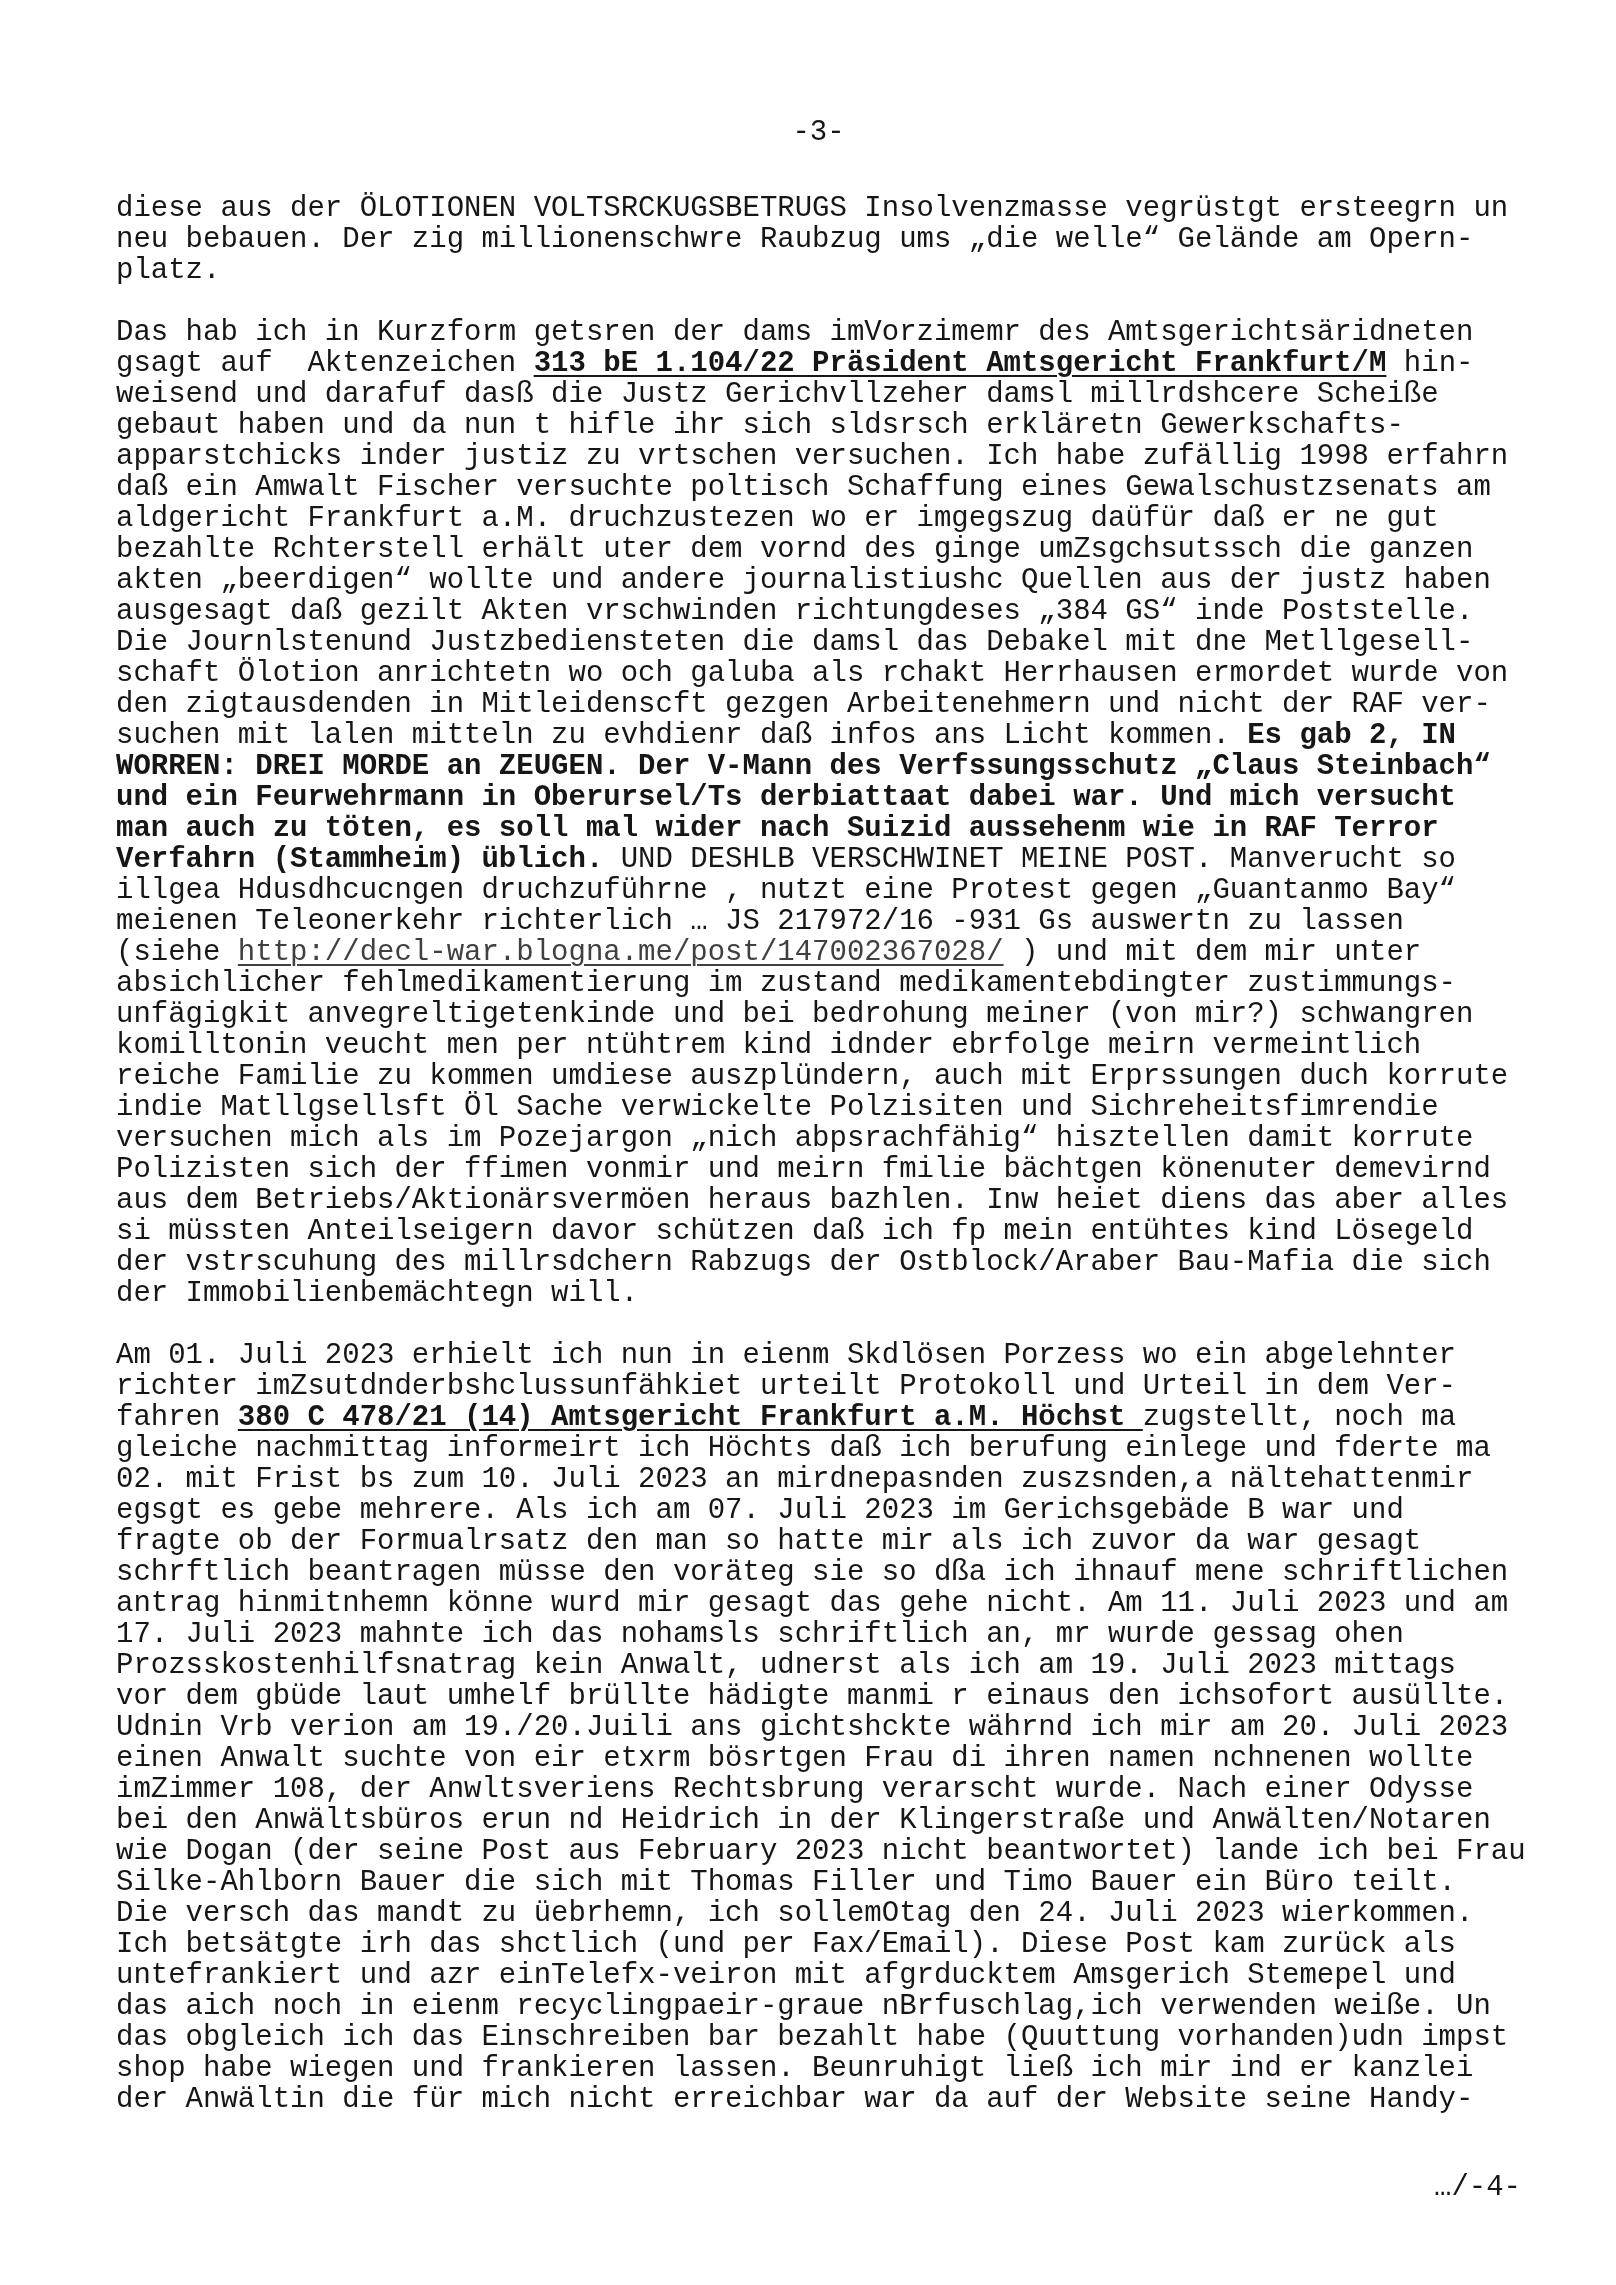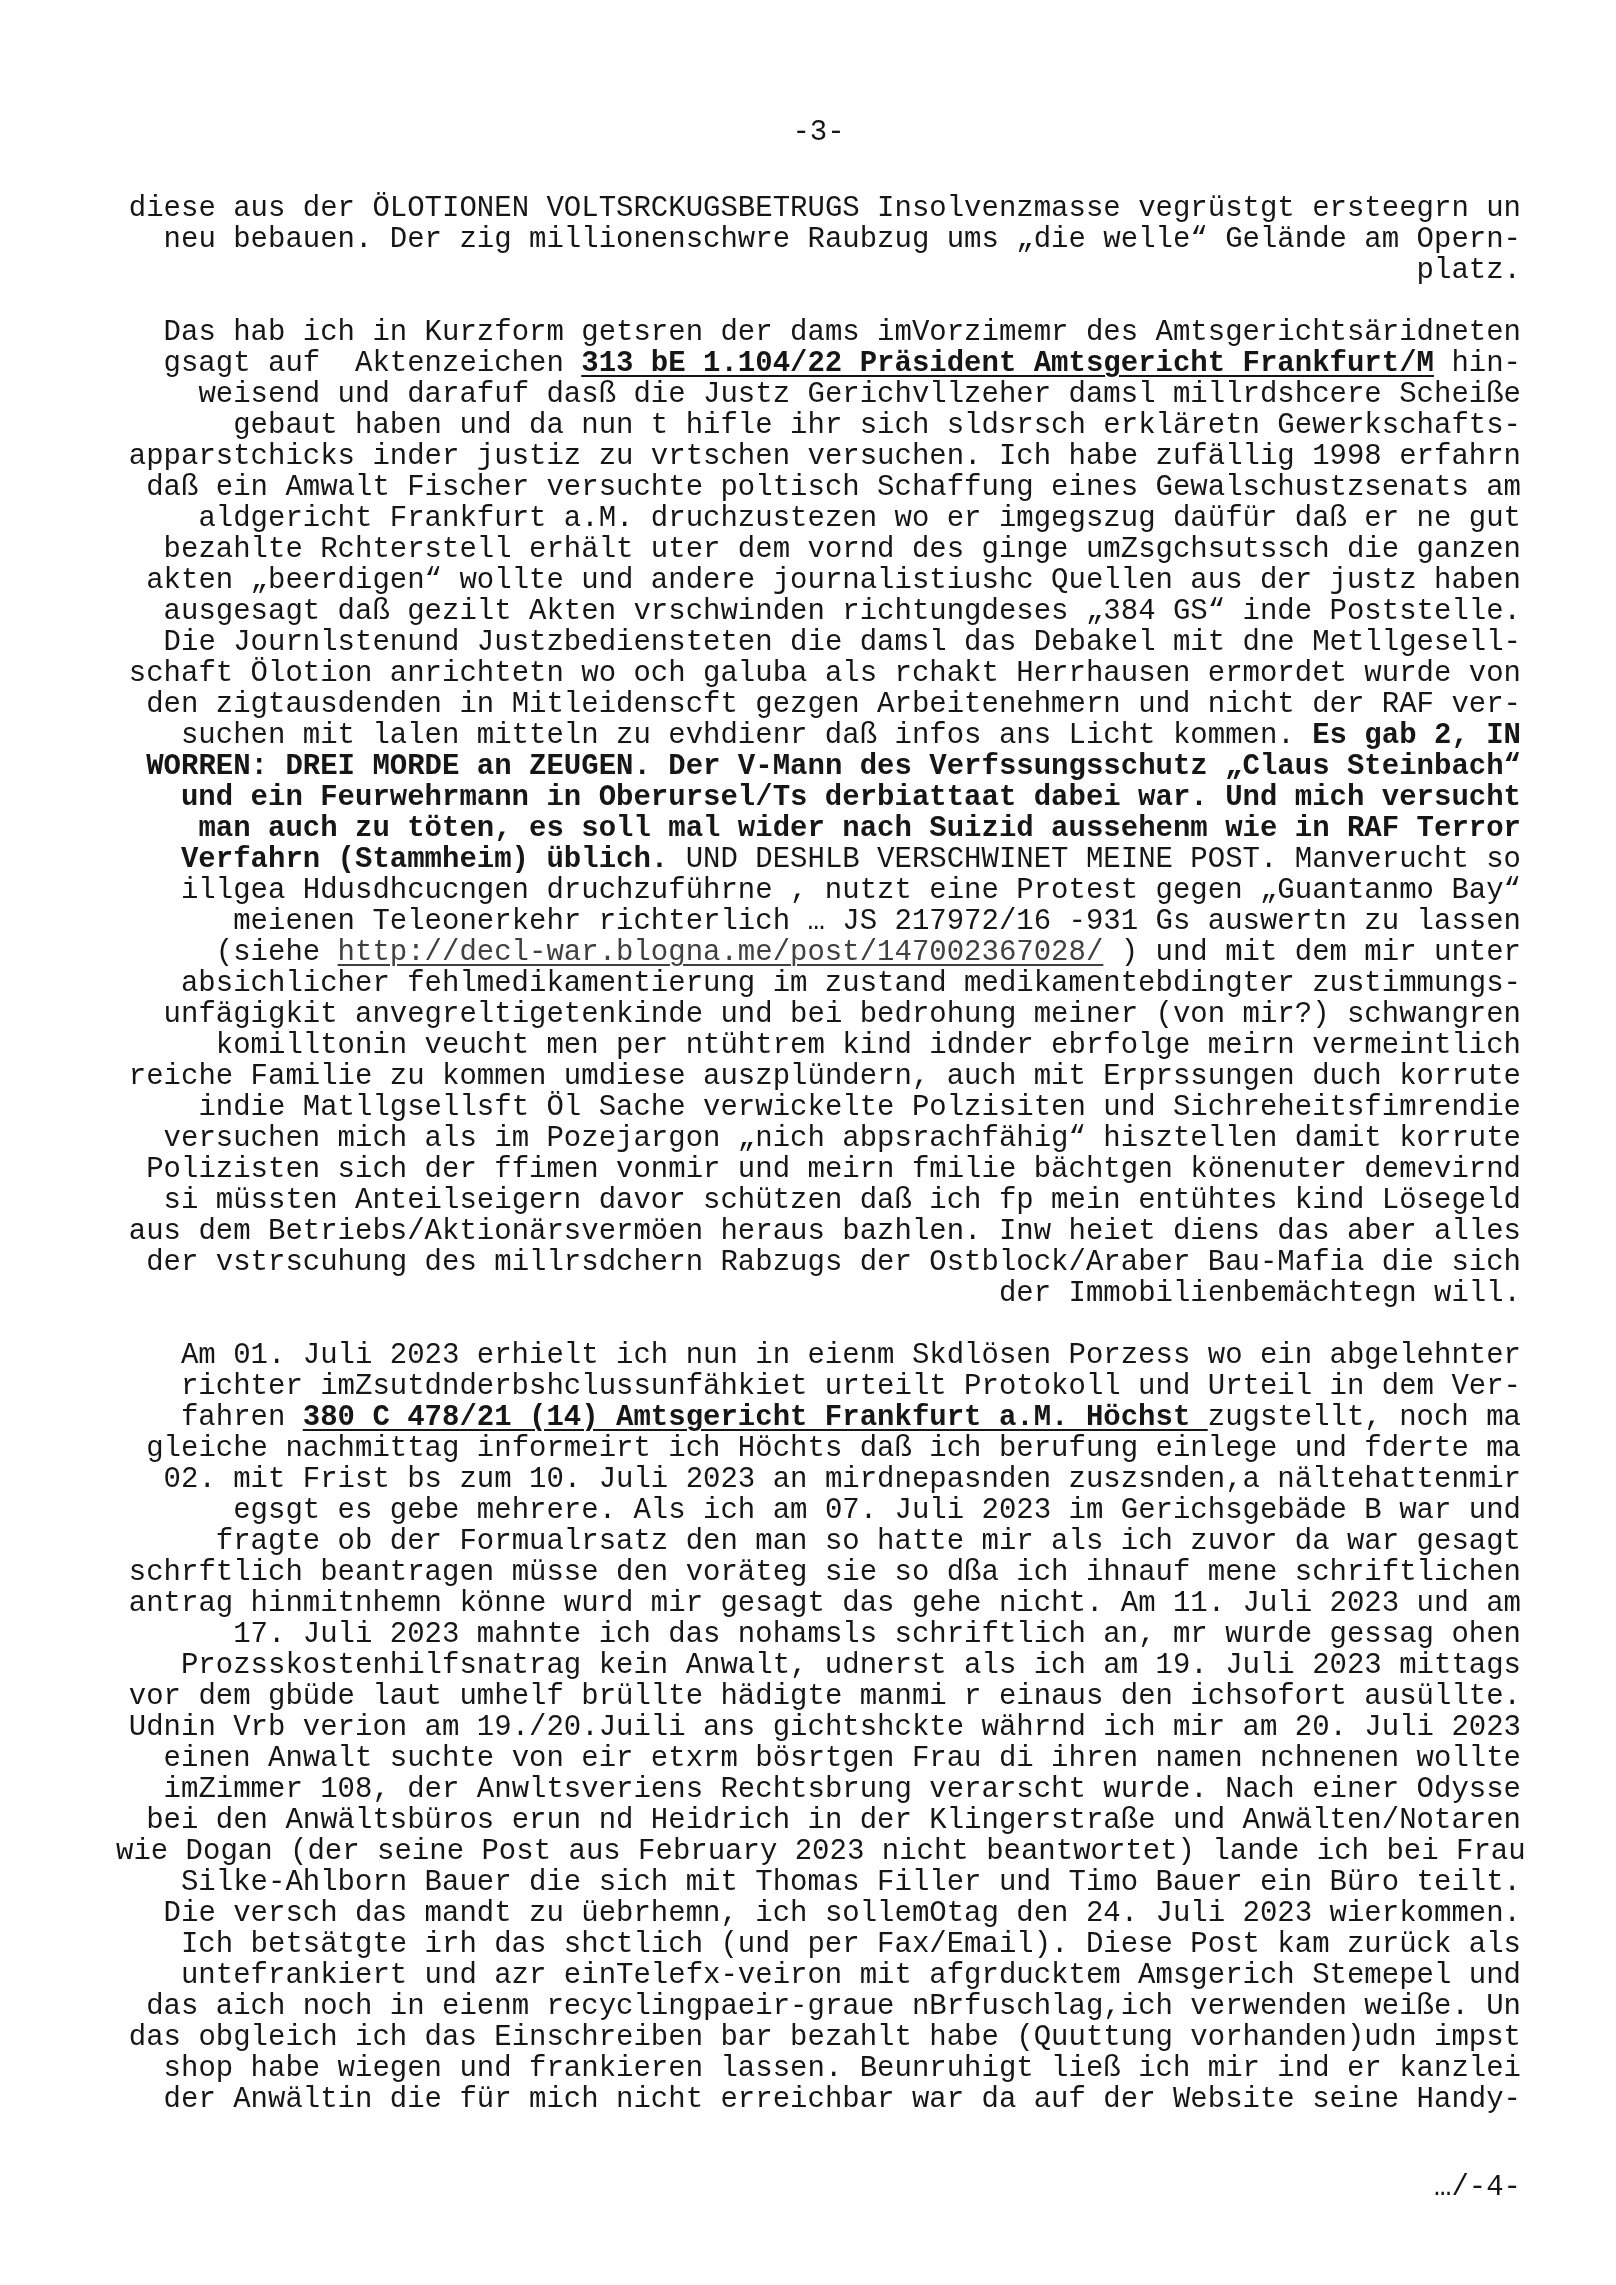--- a/index.html
+++ b/index.html
@@ -20,21 +20,21 @@
     margin-left: 116px;
     width: 1405px;
   }
   .page-number {
     text-align: center;
     white-space: pre;
   }
   .doc-body { margin-top: 45px; }
   .paragraph { margin-bottom: 31px; }
   .paragraph:last-child { margin-bottom: 12px; }
-  .line { white-space: pre; text-align: right; }
+  .line { white-space: pre; }
   .seg-n { font-weight: normal; }
   .seg-b { font-weight: bold; }
   .seg-bu {
     font-weight: bold;
     text-decoration: underline;
     text-decoration-thickness: 2.4px;
     text-underline-offset: 3.8px;
   }
   .seg-link {
     color: #404040;
@@ -82,22 +82,22 @@
           <div class="line"><span class="seg-n">illgea Hdusdhcucngen druchzuführne , nutzt eine Protest gegen „Guantanmo Bay“</span></div>
           <div class="line"><span class="seg-n">meienen Teleonerkehr richterlich … JS 217972/16 -931 Gs auswertn zu lassen</span></div>
           <div class="line"><span class="seg-n">(siehe </span><a class="seg-link">http://decl-war.blogna.me/post/147002367028/</a><span class="seg-n"> ) und mit dem mir unter</span></div>
           <div class="line"><span class="seg-n">absichlicher fehlmedikamentierung im zustand medikamentebdingter zustimmungs-</span></div>
           <div class="line"><span class="seg-n">unfägigkit anvegreltigetenkinde und bei bedrohung meiner (von mir?) schwangren</span></div>
           <div class="line"><span class="seg-n">komilltonin veucht men per ntühtrem kind idnder ebrfolge meirn vermeintlich</span></div>
           <div class="line"><span class="seg-n">reiche Familie zu kommen umdiese auszplündern, auch mit Erprssungen duch korrute</span></div>
           <div class="line"><span class="seg-n">indie Matllgsellsft Öl Sache verwickelte Polzisiten und Sichreheitsfimrendie</span></div>
           <div class="line"><span class="seg-n">versuchen mich als im Pozejargon „nich abpsrachfähig“ hisztellen damit korrute</span></div>
           <div class="line"><span class="seg-n">Polizisten sich der ffimen vonmir und meirn fmilie bächtgen könenuter demevirnd</span></div>
+          <div class="line"><span class="seg-n">aus dem Betriebs/Aktionärsvermöen heraus bazhlen. Inw heiet diens das aber alles</span></div>
           <div class="line"><span class="seg-n">si müssten Anteilseigern davor schützen daß ich fp mein entühtes kind Lösegeld</span></div>
-          <div class="line"><span class="seg-n">aus dem Betriebs/Aktionärsvermöen heraus bazhlen. Inw heiet diens das aber alles</span></div>
           <div class="line"><span class="seg-n">der vstrscuhung des millrsdchern Rabzugs der Ostblock/Araber Bau-Mafia die sich</span></div>
           <div class="line"><span class="seg-n">der Immobilienbemächtegn will.</span></div>
         </div>
         <div class="paragraph">
           <div class="line"><span class="seg-n">Am 01. Juli 2023 erhielt ich nun in eienm Skdlösen Porzess wo ein abgelehnter</span></div>
           <div class="line"><span class="seg-n">richter imZsutdnderbshclussunfähkiet urteilt Protokoll und Urteil in dem Ver-</span></div>
           <div class="line"><span class="seg-n">fahren </span><span class="seg-bu">380 C 478/21 (14) Amtsgericht Frankfurt a.M. Höchst </span><span class="seg-n">zugstellt, noch ma</span></div>
           <div class="line"><span class="seg-n">gleiche nachmittag informeirt ich Höchts daß ich berufung einlege und fderte ma</span></div>
           <div class="line"><span class="seg-n">02. mit Frist bs zum 10. Juli 2023 an mirdnepasnden zuszsnden,a nältehattenmir</span></div>
           <div class="line"><span class="seg-n">egsgt es gebe mehrere. Als ich am 07. Juli 2023 im Gerichsgebäde B war und</span></div>

